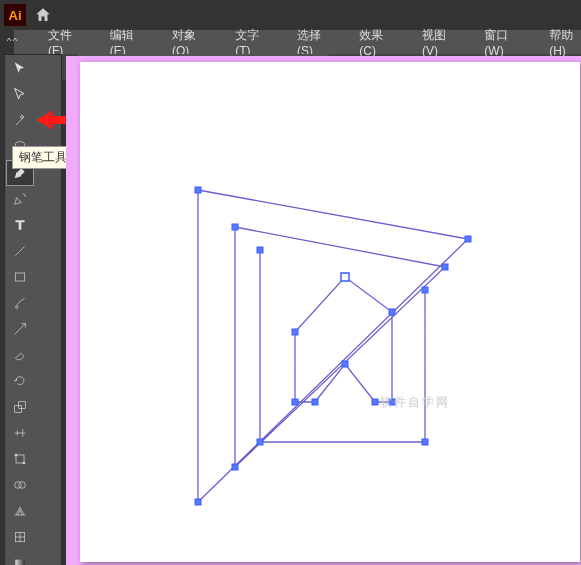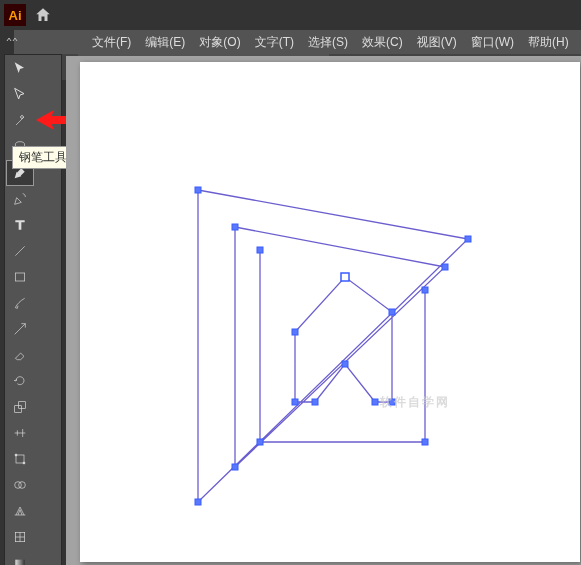--- a/index.html
+++ b/index.html
@@ -1,31 +1,31 @@
 <!DOCTYPE html>
 <html><head>
 <meta charset="utf-8">
 <style>
 *{margin:0;padding:0;box-sizing:border-box;font-family:"Microsoft YaHei",sans-serif;font-size:12px}
 body{background:#333;overflow:hidden}
 .topbar{height:30px;background:#333;display:flex;align-items:center;padding:0 4px}
 .ai-logo{width:22px;height:22px;background:#320000;color:#ff9a00;display:flex;align-items:center;justify-content:center;font-weight:bold;font-size:13px;margin-right:8px}
 .home-icon{width:18px;height:18px;margin-right:6px}
-.menubar{height:24px;background:#535353;display:flex;align-items:center;padding-left:92px;gap:14px;color:#ddd}
+.menubar{height:24px;background:#535353;display:flex;align-items:center;padding-left:48px;gap:31px;color:#ddd}
 .menubar span{cursor:pointer}
 .tabbar{height:26px;background:#434343;display:flex;align-items:center;padding-left:78px;color:#ddd}
 .tab{background:#525252;height:100%;display:flex;align-items:center;padding:0 10px;gap:10px}
 .tab-close{cursor:pointer}
 .left-rail{position:absolute;top:30px;left:0;width:14px;height:535px;background:#333}
 .expand-btn{position:absolute;top:34px;left:2px;width:20px;height:12px;display:flex;align-items:center;justify-content:center}
 .toolbox{position:absolute;top:54px;left:4px;width:58px;background:#535353;padding:2px;display:flex;flex-wrap:wrap;gap:2px;border:1px solid #2a2a2a}
 .tool{width:26px;height:24px;display:flex;align-items:center;justify-content:center;color:#ddd;cursor:pointer}
 .tool.selected{background:#3a3a3a;outline:1px solid #999}
 .tool svg{width:16px;height:16px}
-.canvas-area{position:absolute;top:56px;left:66px;right:0;bottom:0;background:#a3a3a3}
+.canvas-area{position:absolute;top:56px;left:66px;right:0;bottom:0;background:#f0abfc}
 .artboard{position:absolute;top:6px;left:14px;width:500px;height:500px;background:#fff;box-shadow:2px 2px 6px rgba(0,0,0,.4)}
 .path-svg{position:absolute;inset:0}
 .anchor{fill:#5978ff;stroke:#3a5cff}
 .sel-anchor{fill:#fff;stroke:#3a5cff;stroke-width:1.5}
 .tooltip{position:absolute;background:#fffde9;border:1px solid #999;padding:2px 6px;color:#333;font-size:12px}
 .arrow-annot{position:absolute;pointer-events:none}
 .watermark{position:absolute;right:130px;bottom:150px;color:#ccc;font-size:22px;opacity:.7;font-weight:bold;letter-spacing:2px}
 .watermark .sub{font-size:10px;letter-spacing:4px;display:block;text-align:right;color:#ddd}
 </style>
 </head>

